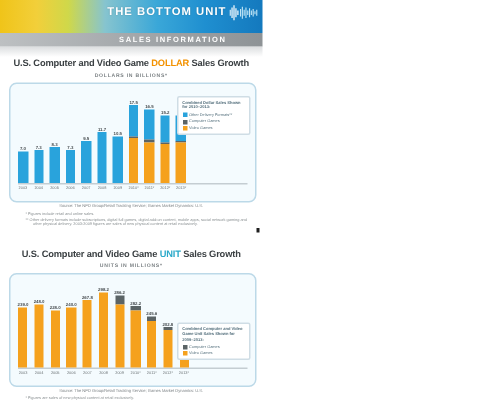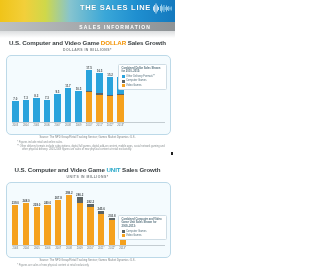--- a/index.html
+++ b/index.html
@@ -112,21 +112,21 @@
   .corner-dot{
     position:absolute;right:2px;top:152px;width:2.5px;height:2.5px;background:#1f1f1f;
   }
 </style>
 </head>
 <body>
 
 <div class="page">
 
   <div class="header">
-    <div class="header-title">THE SALES LINE</div>
+    <div class="header-title">THE BOTTOM UNIT</div>
     <svg class="header-logo" viewBox="0 0 38 22">
       <g fill="#ffffff">
         <rect x="0" y="7" width="1.6" height="8"></rect>
         <rect x="2.6" y="4" width="1.6" height="14"></rect>
         <rect x="5.2" y="1" width="1.6" height="20"></rect>
         <rect x="7.8" y="5" width="1.6" height="12"></rect>
         <rect x="10.4" y="8" width="1.6" height="6"></rect>
       </g>
       <g fill="#bfe4f5">
         <rect x="14" y="6" width="1.5" height="10"></rect>

